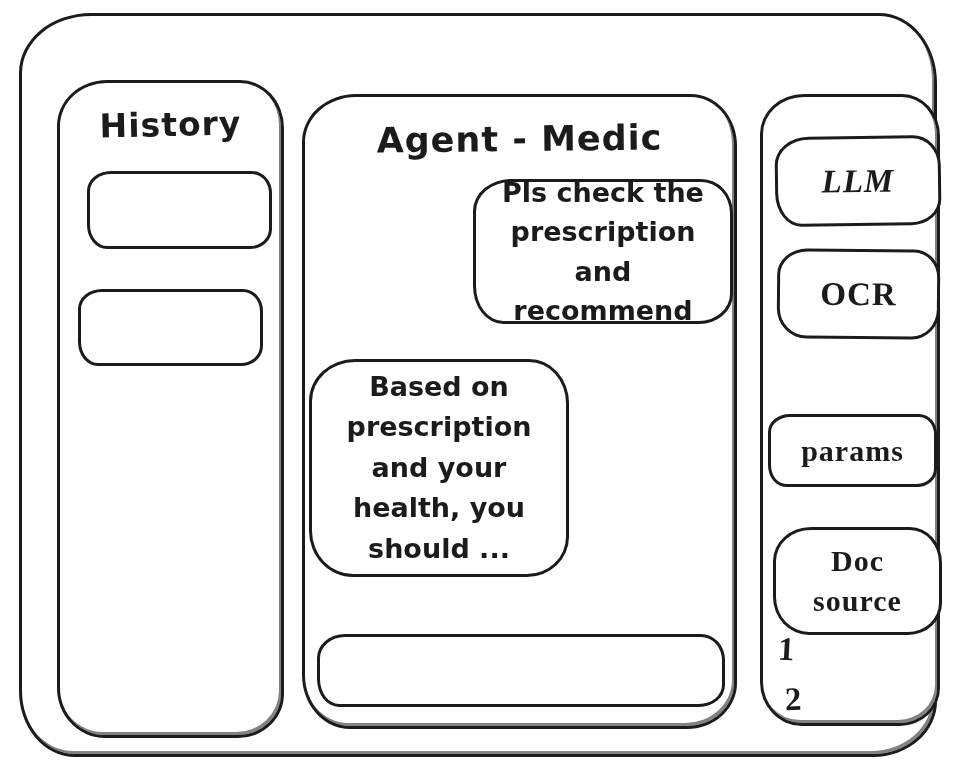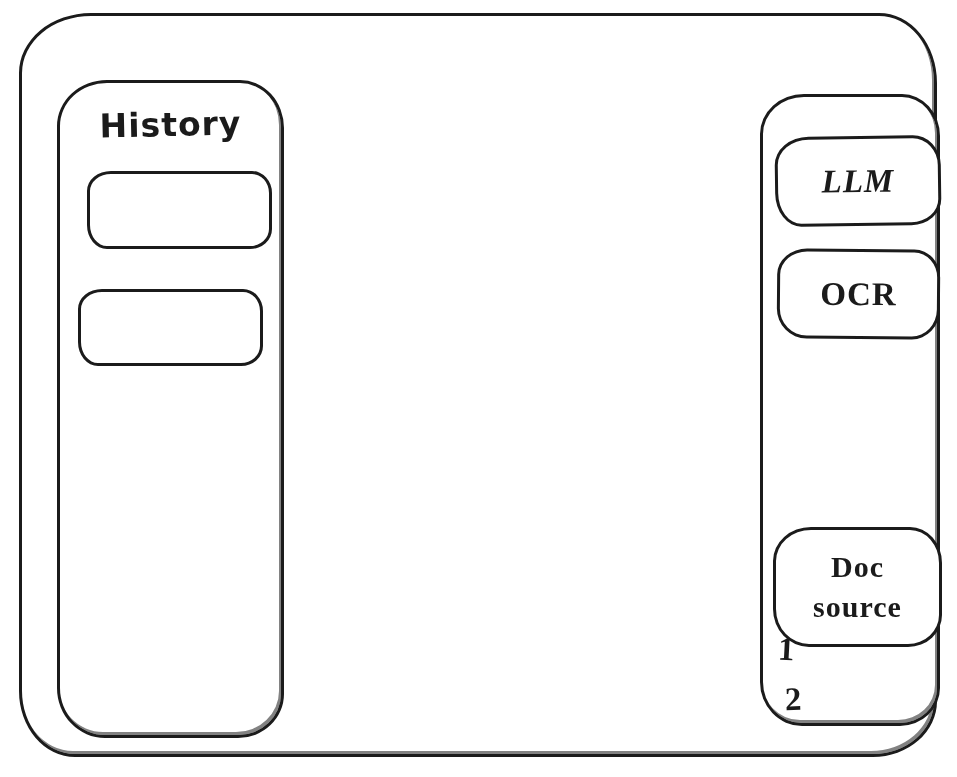--- a/index.html
+++ b/index.html
@@ -100,21 +100,21 @@
     font-size: 33px;
     border-radius: 30px 26px 28px 30px / 26px 28px 30px 30px;
     transform: rotate(0.5deg);
   }
   .btn-params {
     left: 5px; top: 317px; width: 169px; height: 73px;
     font-size: 30px;
     border-radius: 22px 18px 20px 18px / 18px 20px 18px 22px;
   }
   .btn-doc {
-    left: 10px; top: 430px; width: 169px; height: 120px;
+    left: 10px; top: 430px; width: 169px; height: 108px;
     font-size: 30px; line-height: 1.35;
     padding: 4px 24px;
     border-radius: 38px 32px 34px 36px / 34px 36px 32px 38px;
   }
   .doc-num {
     position: absolute;
     font-size: 33px; font-weight: 700;
     background: transparent;
   }
   .doc-num-1 { left: 15px; top: 534px; transform: rotate(3deg); }
@@ -126,27 +126,43 @@
 <div class="stage">
 
   <div class="sketch frame dbl">
 
     <div class="sketch history dbl">
       <div class="history-title">History</div>
       <div class="sketch hist-item hist-item-1"></div>
       <div class="sketch hist-item hist-item-2"></div>
     </div>
 
+    <div class="sketch chat dbl">
+      <div class="chat-title">Agent - Medic</div>
+
+      <div class="sketch bubble bubble-user">
+        <span>Pls check the prescription and recommend</span>
+      </div>
+
+      <div class="sketch bubble bubble-agent">
+        <span>Based on prescription and your health, you should ...</span>
+      </div>
+
+      <input class="chat-input" type="text" placeholder="" style="">
+    </div>
 
     <div class="sketch tools dbl">
       <div class="sketch tool-btn btn-llm">
         <span>LLM</span>
       </div>
       <div class="sketch tool-btn btn-ocr">
         <span>OCR</span>
+      </div>
+      <div class="sketch tool-btn btn-params">
+        <span>params</span>
       </div>
       <div class="sketch tool-btn btn-doc">
         <span>Doc source</span>
       </div>
       <div class="doc-num doc-num-1">1</div>
       <div class="doc-num doc-num-2">2</div>
     </div>
 
   </div>
 </div>

